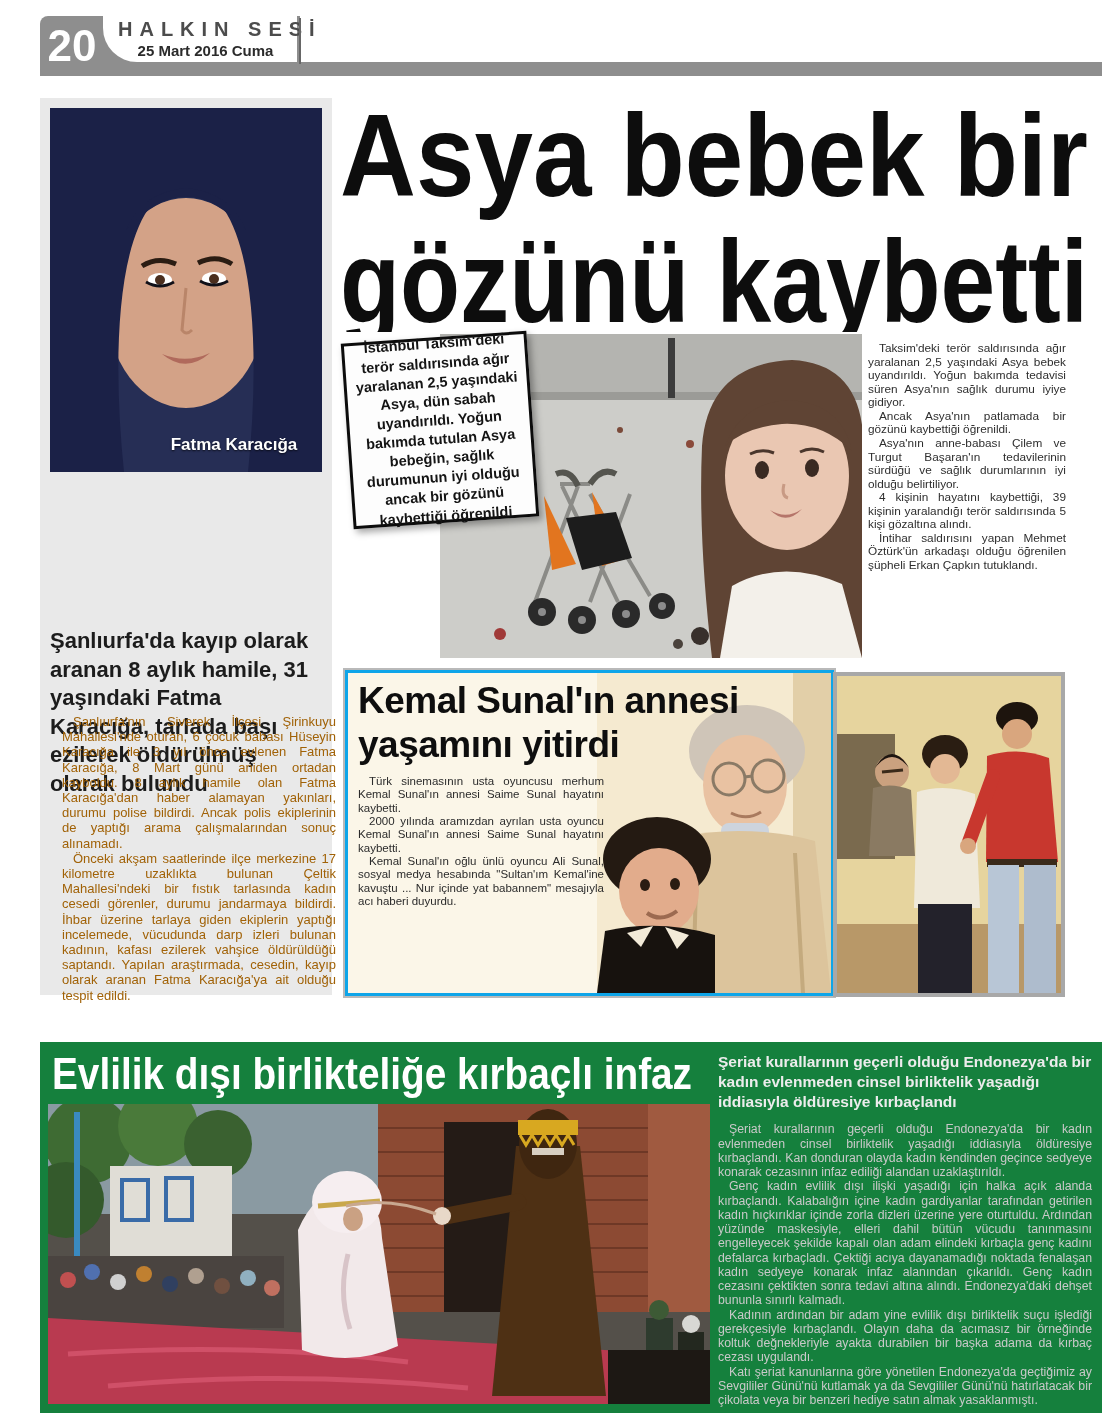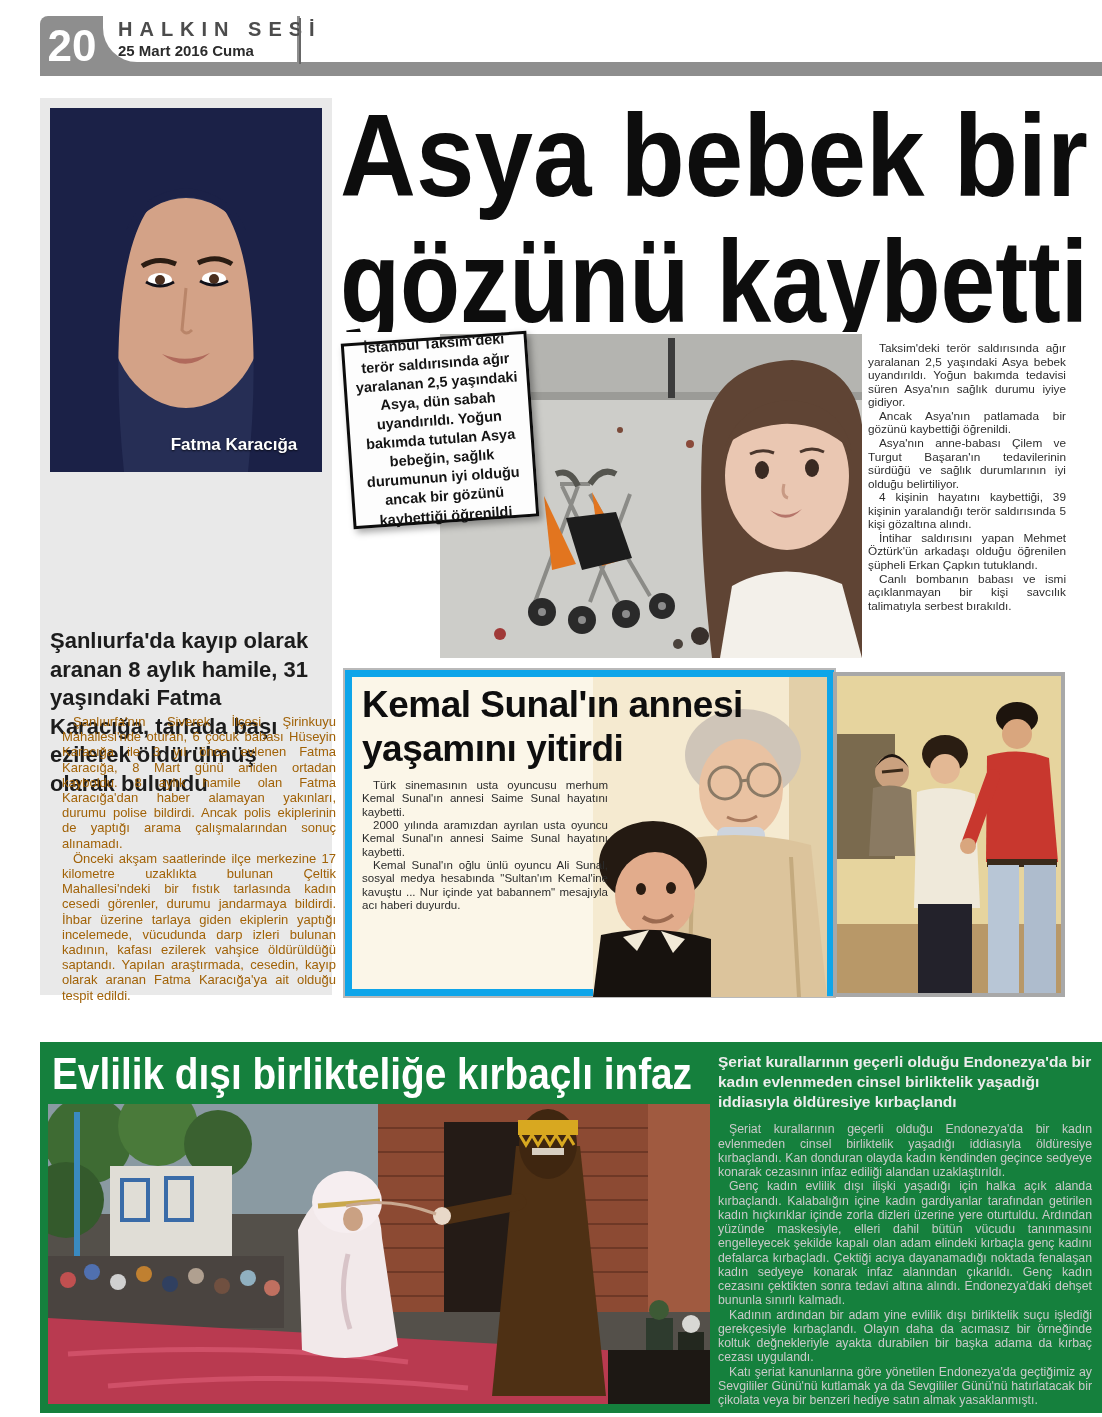--- a/index.html
+++ b/index.html
@@ -6,21 +6,21 @@
   .page{position:relative;width:1102px;height:1417px;background:#fff;overflow:hidden;
         font-family:"Liberation Sans","DejaVu Sans",sans-serif;color:#222;}
   
   .hdr-strip{position:absolute;left:40px;top:62px;width:1062px;height:14px;background:#8e8e8e;}
   .hdr-block{position:absolute;left:40px;top:16px;width:260px;height:60px;background:#8e8e8e;border-radius:8px 0 0 8px;}
   .hdr-plate{position:absolute;left:103px;top:8px;width:194px;height:54px;background:#fff;border-radius:0 0 0 34px;}
   .page-num{position:absolute;left:42px;top:18px;width:60px;height:56px;color:#fff;font-weight:bold;
             font-size:44px;display:flex;align-items:center;justify-content:center;}
   .masthead{position:absolute;left:118px;top:18px;width:175px;font-weight:bold;font-size:20px;
             letter-spacing:7px;color:#4c4c4c;white-space:nowrap;}
-  .hdr-date{position:absolute;left:118px;top:42px;width:175px;font-weight:bold;font-size:15px;color:#2b2b2b;text-align:left;}
+  .hdr-date{position:absolute;left:118px;top:42px;width:175px;font-weight:bold;font-size:15px;color:#2b2b2b;text-align:center;}
   .hdr-vline{position:absolute;left:299px;top:18px;width:2px;height:46px;background:#666;}
   
   .left-box{position:absolute;left:40px;top:98px;width:292px;height:897px;background:#e9e9e9;}
   .fatma-photo{position:absolute;left:50px;top:108px;width:272px;height:364px;}
   .fatma-cap{position:absolute;left:50px;top:435px;width:272px;text-align:center;color:#fff;
              font-weight:bold;font-size:17px;text-shadow:0 1px 2px rgba(0,0,0,.7);padding-left:48px;}
   .hamile-h{position:absolute;left:50px;top:480px;width:280px;font-weight:bold;font-size:41px;
             line-height:1.2;color:#2f2f2f;letter-spacing:-0.5px;}
   .hamile-lead{position:absolute;left:50px;top:627px;width:272px;font-weight:bold;font-size:22px;
                line-height:1.3;color:#1c1c1c;}
@@ -33,21 +33,21 @@
   
   .stroller-photo{position:absolute;left:440px;top:334px;width:422px;height:324px;}
   .inset-box{position:absolute;left:347px;top:337px;width:186px;height:186px;background:#fdfdfd;
              border:3px solid #0c0c0c;transform:rotate(-4deg);box-shadow:3px 4px 7px rgba(0,0,0,.35);
              display:flex;align-items:center;justify-content:center;padding:6px;box-sizing:border-box;}
   .inset-box div{font-weight:bold;font-size:14.5px;line-height:1.32;text-align:center;color:#141414;}
   .asya-col{position:absolute;left:868px;top:342px;width:198px;font-size:11.8px;line-height:1.15;
             color:#2e2e2e;text-align:justify;}
   
   .kemal-sec{position:absolute;left:345px;top:670px;width:489px;height:326px;background:#fbf6e8;
-             border:7px solid #0ea5e9;box-sizing:border-box;box-shadow:0 0 0 2px #b9b9b9;}
+             border:3px solid #0ea5e9;box-sizing:border-box;box-shadow:0 0 0 2px #b9b9b9;}
   .kemal-photo1{position:absolute;right:0;top:0;width:234px;height:320px;}
   .kemal-h{position:absolute;left:10px;top:6px;width:472px;font-weight:bold;font-size:37px;
            line-height:1.18;color:#0e0e0e;letter-spacing:-0.5px;}
   .kemal-body{position:absolute;left:10px;top:102px;width:246px;font-size:11.5px;line-height:1.16;
               color:#2b2b2b;text-align:justify;}
   .kemal-photo2{position:absolute;left:833px;top:672px;width:232px;height:325px;border:4px solid #a8a8a8;
                 box-sizing:border-box;background:#e6d49e;}
   
   .infaz-sec{position:absolute;left:40px;top:1042px;width:1062px;height:371px;background:#15803d;}
   .infaz-h{position:absolute;left:10px;top:4px;}
@@ -144,21 +144,20 @@
   <div class="inset-box">
     <div>İstanbul Taksim'deki terör saldırısında ağır yaralanan 2,5 yaşındaki Asya, dün sabah uyandırıldı. Yoğun bakımda tutulan Asya bebeğin, sağlık durumunun iyi olduğu ancak bir gözünü kaybettiği öğrenildi</div>
   </div>
 
   <div class="asya-col">
     <p>Taksim'deki terör saldırısında ağır yaralanan 2,5 yaşındaki Asya bebek uyandırıldı. Yoğun bakımda tedavisi süren Asya'nın sağlık durumu iyiye gidiyor.</p>
     <p>Ancak Asya'nın patlamada bir gözünü kaybettiği öğrenildi.</p>
     <p>Asya'nın anne-babası Çilem ve Turgut Başaran'ın tedavilerinin sürdüğü ve sağlık durumlarının iyi olduğu belirtiliyor.</p>
     <p>4 kişinin hayatını kaybettiği, 39 kişinin yaralandığı terör saldırısında 5 kişi gözaltına alındı.</p>
     <p>İntihar saldırısını yapan Mehmet Öztürk'ün arkadaşı olduğu öğrenilen şüpheli Erkan Çapkın tutuklandı.</p>
-    <p>Canlı bombanın babası ve ismi açıklanmayan bir kişi savcılık talimatıyla serbest bırakıldı.</p>
   </div>
 
   <div class="kemal-sec">
     <svg class="kemal-photo1" viewBox="0 0 234 320">
       <rect width="234" height="320" fill="#f5ead0"></rect>
       <rect x="196" width="38" height="320" fill="#e2cfa8"></rect>
       <ellipse cx="150" cy="78" rx="58" ry="46" fill="#cfc5b8"></ellipse>
       <ellipse cx="148" cy="112" rx="42" ry="50" fill="#e9c2a2"></ellipse>
       <circle cx="132" cy="106" r="16" fill="none" stroke="#8a7a66" stroke-width="3"></circle>
       <circle cx="171" cy="103" r="16" fill="none" stroke="#8a7a66" stroke-width="3"></circle>

